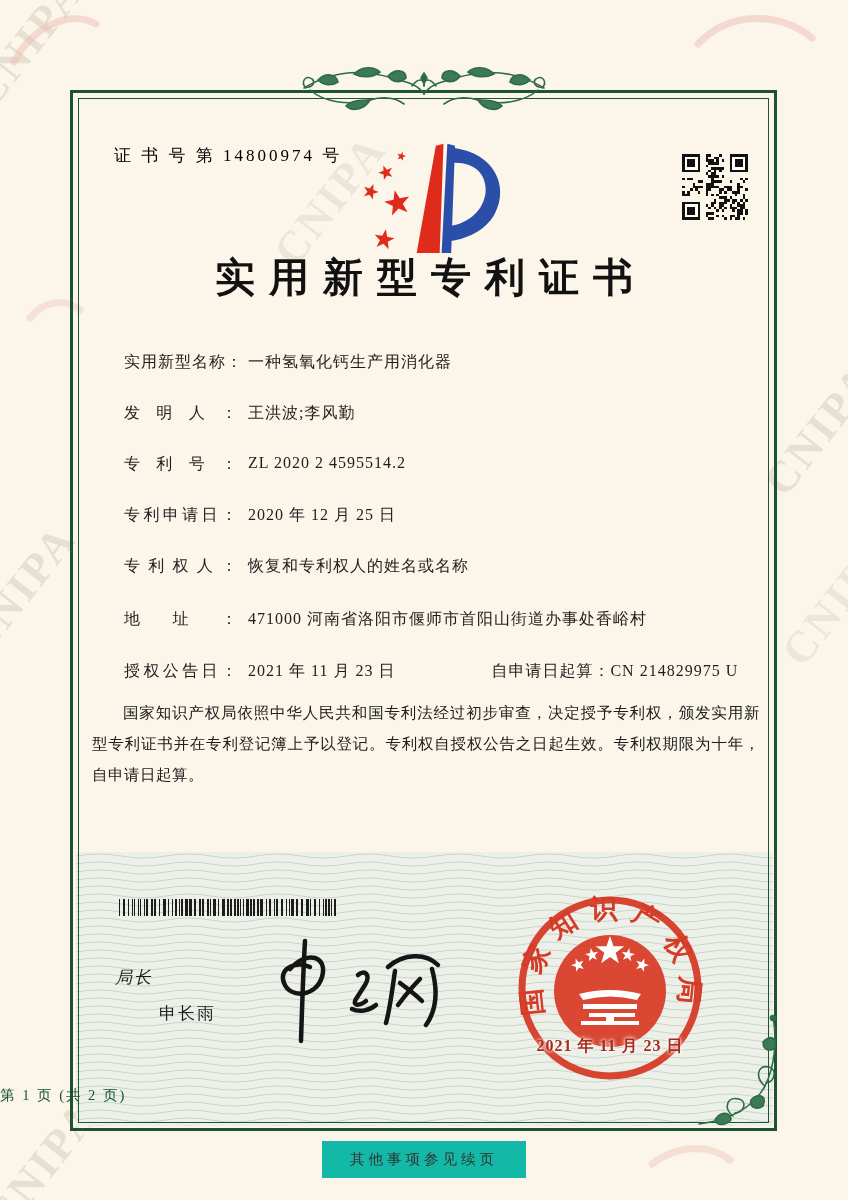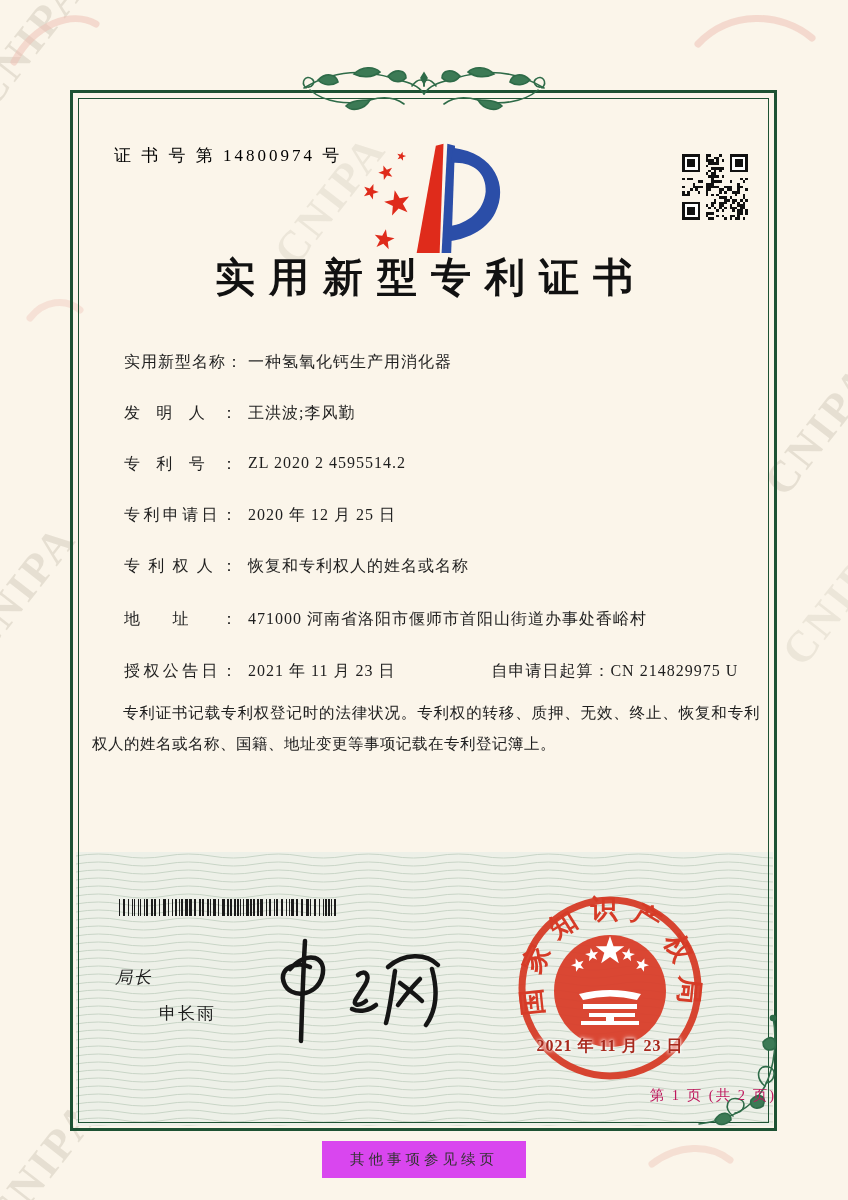--- a/index.html
+++ b/index.html
@@ -24,22 +24,22 @@
             vertical-align:top;}
   .row .val{margin-left:10px;}
   .grant2{margin-left:96px;}
   
   .body-text{left:92px;top:697px;width:668px;font-size:15.5px;line-height:31px;
              text-align:justify;letter-spacing:.5px;color:#202020;}
   .body-text p{margin:0;text-indent:2em;}
   
   .sig-title{left:115px;top:966px;font-size:17px;letter-spacing:2px;font-style:italic;}
   .sig-name{left:115px;top:1002px;font-size:17px;letter-spacing:2px;margin-left:44px;}
-  .page-info{left:0;top:1086px;width:776px;text-align:right;font-size:14.5px;letter-spacing:2px;color:#be185d;}
-  .cont-box{left:50%;transform:translateX(-50%);top:1141px;background:#d946ef;
+  .page-info{left:0;top:1086px;width:776px;text-align:left;font-size:14.5px;letter-spacing:2px;color:#14532d;}
+  .cont-box{left:50%;transform:translateX(-50%);top:1141px;background:#14b8a6;
             padding:9px 28px;font-size:14.5px;letter-spacing:4px;color:#333;}
   .seal-date{left:518px;top:1036px;width:184px;text-align:center;font-size:16px;
              color:#a8291d;letter-spacing:1px;font-weight:bold;
              text-shadow:0 0 3px #fff,0 0 5px #fff;}
   svg{display:block;}
 </style>
 </head>
 <body>
 
 <div class="wm" style="left:28px;top:42px;">CNIPA</div>
@@ -305,21 +305,21 @@
   <span class="lbl">专利权人：</span><span class="val">恢复和专利权人的姓名或名称</span>
 </div>
 <div class="row" style="top:609px;">
   <span class="lbl">地址：</span><span class="val">471000 河南省洛阳市偃师市首阳山街道办事处香峪村</span>
 </div>
 <div class="row" style="top:661px;">
   <span class="lbl">授权公告日：</span><span class="val">2021 年 11 月 23 日</span><span class="grant2"><span>自申请日起算：</span><span>CN 214829975 U</span></span>
 </div>
 
 <div class="abs body-text">
-  <p>专利证书记载专利权登记时的法律状况。专利权的转移、质押、无效、终止、恢复和专利权人的姓名或名称、国籍、地址变更等事项记载在专利登记簿上。</p>
+  <p>国家知识产权局依照中华人民共和国专利法经过初步审查，决定授予专利权，颁发实用新型专利证书并在专利登记簿上予以登记。专利权自授权公告之日起生效。专利权期限为十年，自申请日起算。</p>
 </div>
 
 <svg id="barcode" class="abs" style="left:119px;top:899px;" width="217" height="17" viewBox="0 0 217 17" shape-rendering="crispEdges">
     <g fill="#1c1c1c">
       <rect x="0" y="0" width="1" height="17"></rect>
       <rect x="4" y="0" width="2" height="17"></rect>
       <rect x="9" y="0" width="1" height="17"></rect>
       <rect x="13" y="0" width="1" height="17"></rect>
       <rect x="15" y="0" width="1" height="17"></rect>
       <rect x="19" y="0" width="1" height="17"></rect>

